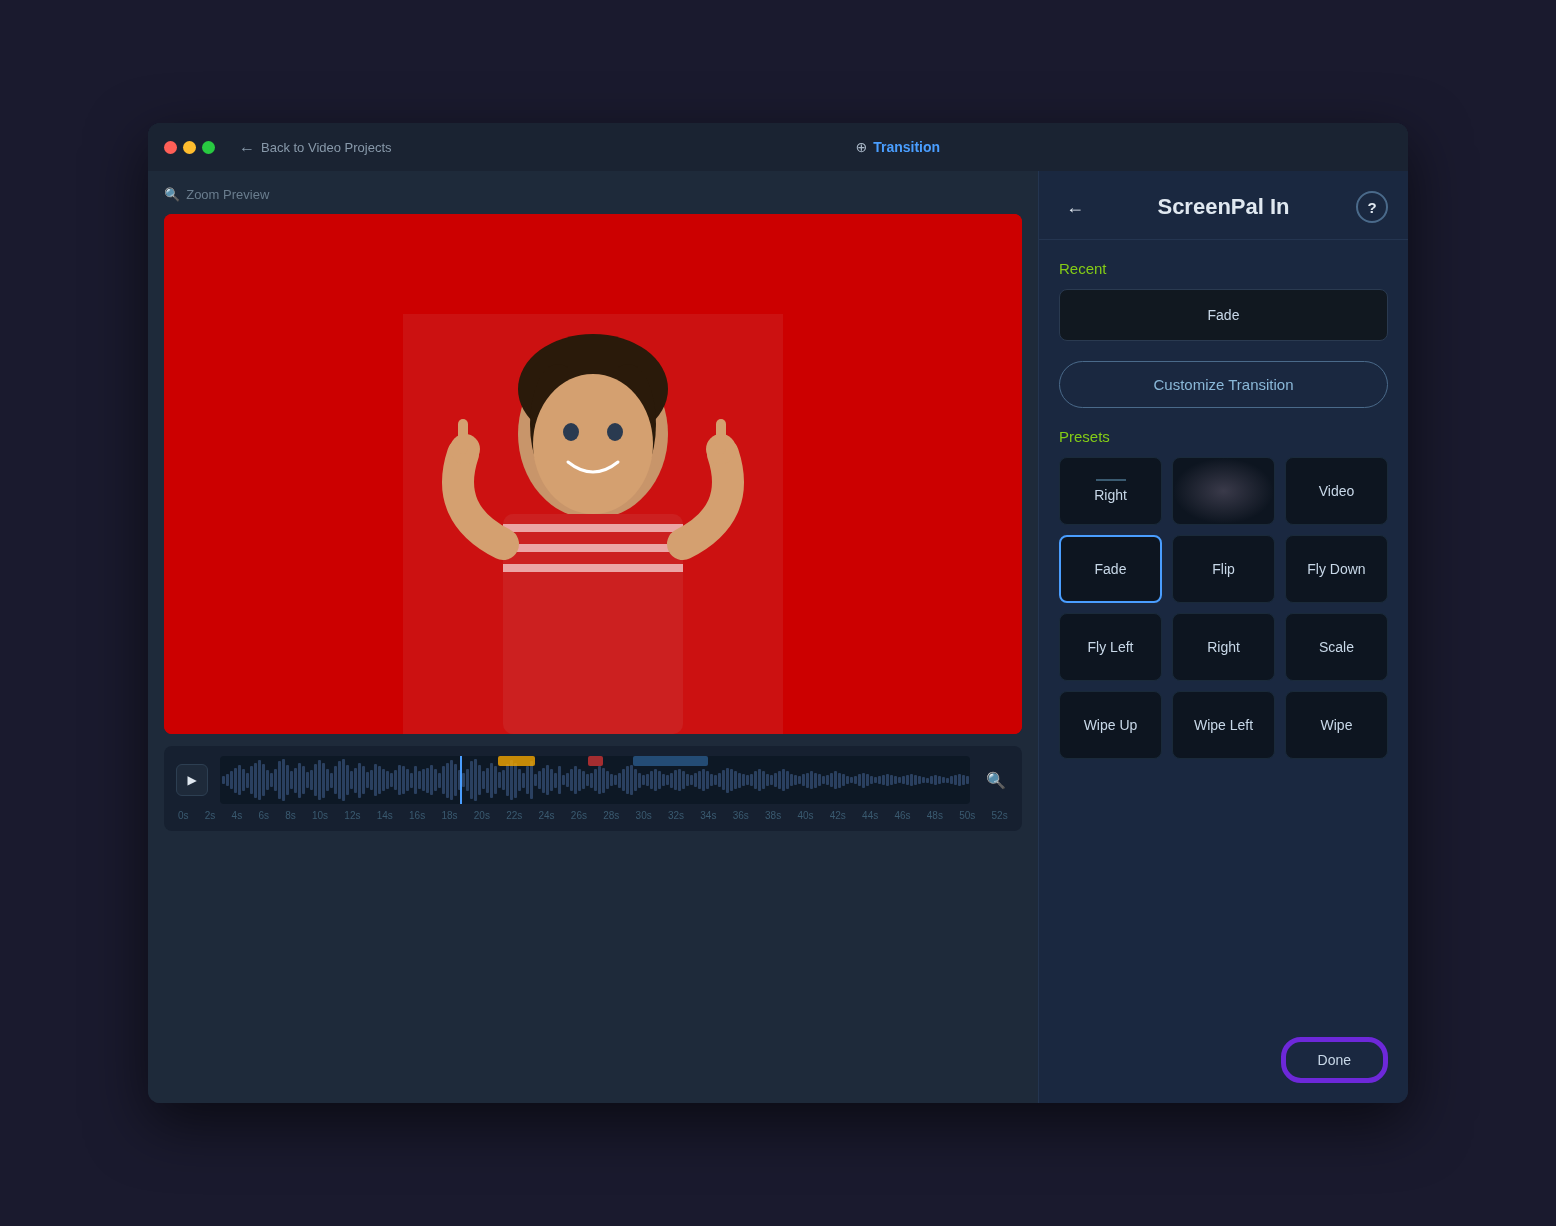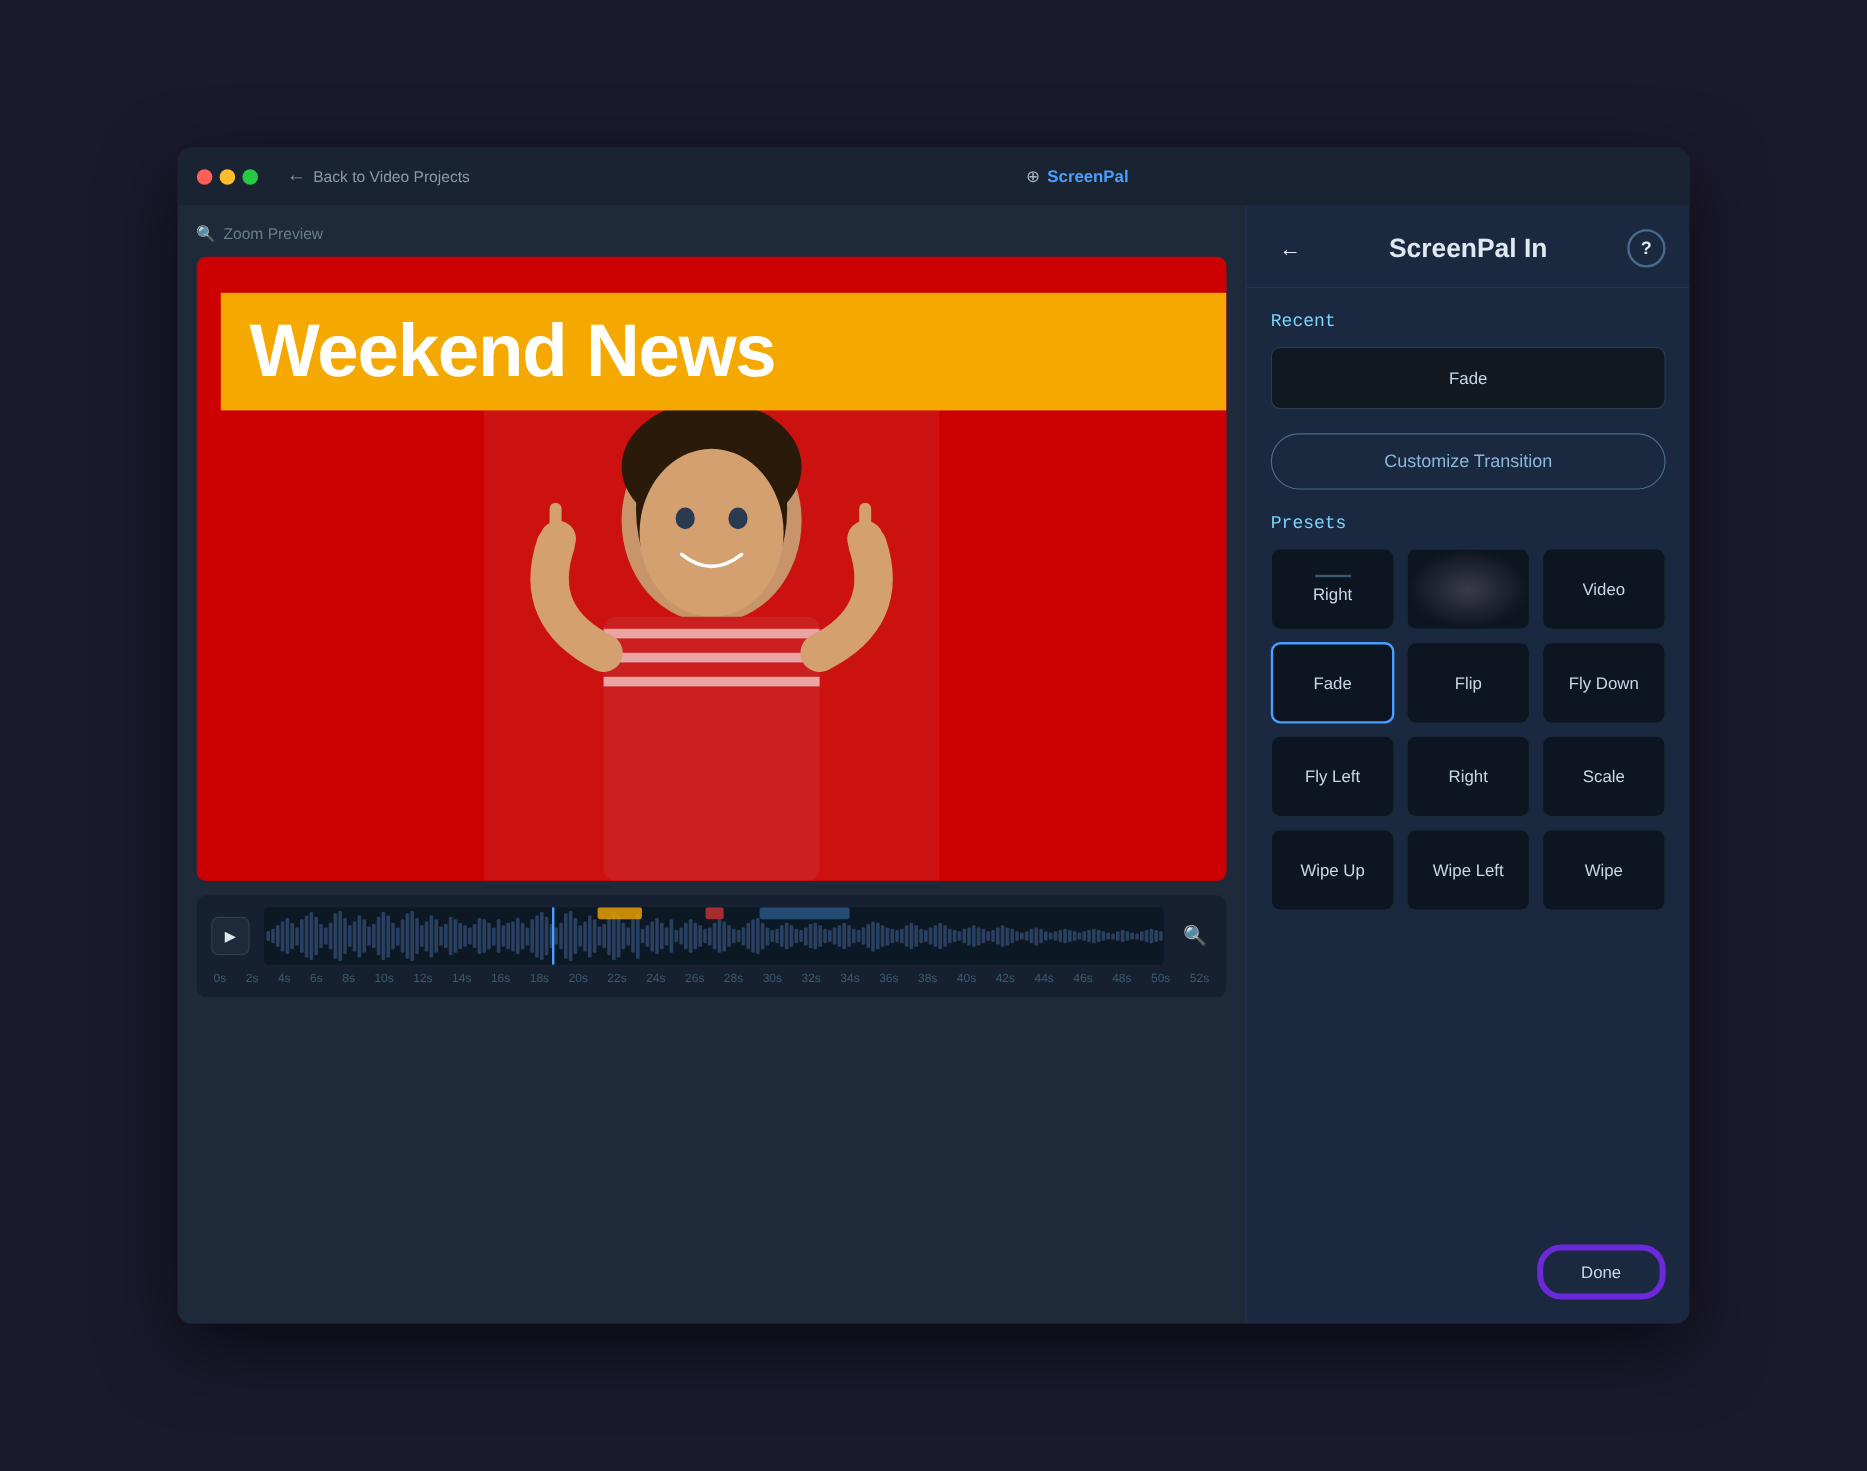--- a/index.html
+++ b/index.html
@@ -302,25 +302,24 @@
       cursor: pointer;
     }
 
     .transition-body {
       flex: 1;
       overflow-y: auto;
       padding: 20px;
     }
 
     .section-label {
-      color: #7dd3fc;
+      color: #84cc16;
       font-size: 15px;
       font-weight: 500;
       margin-bottom: 12px;
-      font-family: Liberation Mono, monospace;
     }
 
     .recent-grid {
       display: flex;
       gap: 10px;
       margin-bottom: 20px;
     }
 
     .preset-btn {
       background: #111820;
@@ -438,40 +437,37 @@
       <div class="traffic-light tl-red"></div>
       <div class="traffic-light tl-yellow"></div>
       <div class="traffic-light tl-green"></div>
     </div>
     <div class="back-btn">
       <span class="back-arrow">←</span>
       <span>Back to Video Projects</span>
     </div>
     <div class="app-title-center">
       <span>⊕</span>
-      <span class="screenpal-logo">ScreenPal</span>
+      <span class="screenpal-logo">Transition</span>
     </div>
   </div>
 
   <div class="main-content">
 
     <div class="editor-panel">
 
 
       <div class="zoom-preview-bar">
         <span>🔍</span>
         <span>Zoom Preview</span>
       </div>
 
       <div class="video-canvas">
         <div class="video-canvas-inner">
 
-          <div class="news-banner">
-            <div class="news-text">Weekend News</div>
-          </div>
 
           <div class="person-silhouette">
             <svg viewBox="0 0 380 420" width="380" height="420" xmlns="http://www.w3.org/2000/svg">
 
               <rect width="380" height="420" fill="#cc1111"></rect>
 
               <ellipse cx="190" cy="120" rx="75" ry="85" fill="#c8956a"></ellipse>
 
               <ellipse cx="190" cy="75" rx="75" ry="55" fill="#2a1a0a"></ellipse>
               <ellipse cx="155" cy="110" rx="28" ry="60" fill="#2a1a0a"></ellipse>

